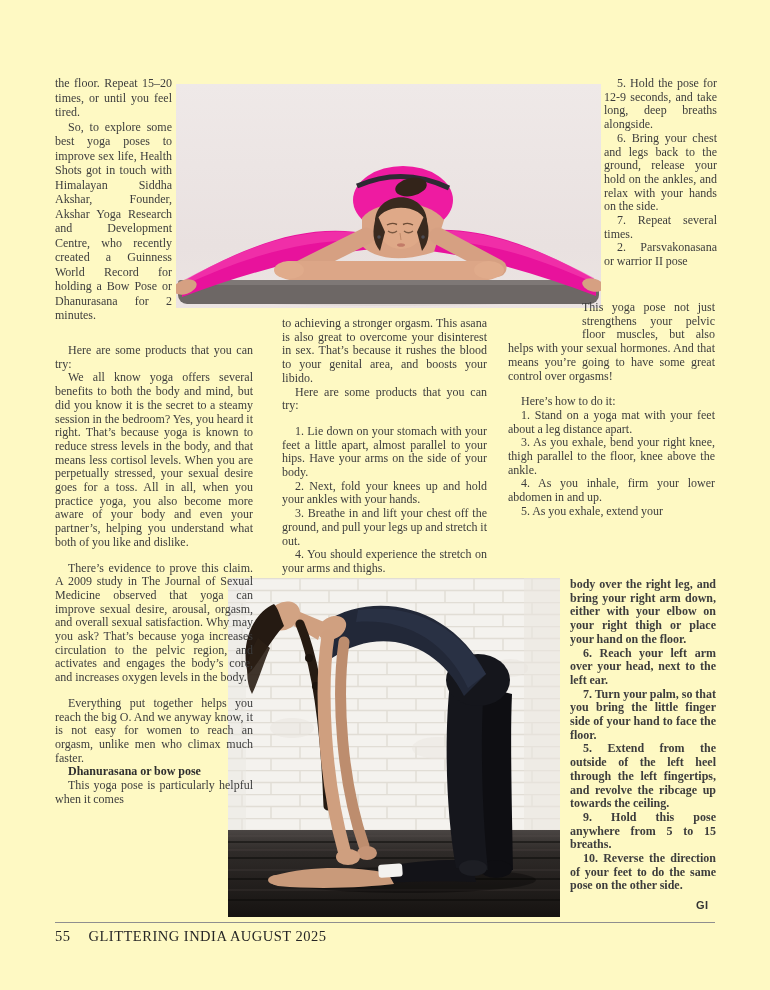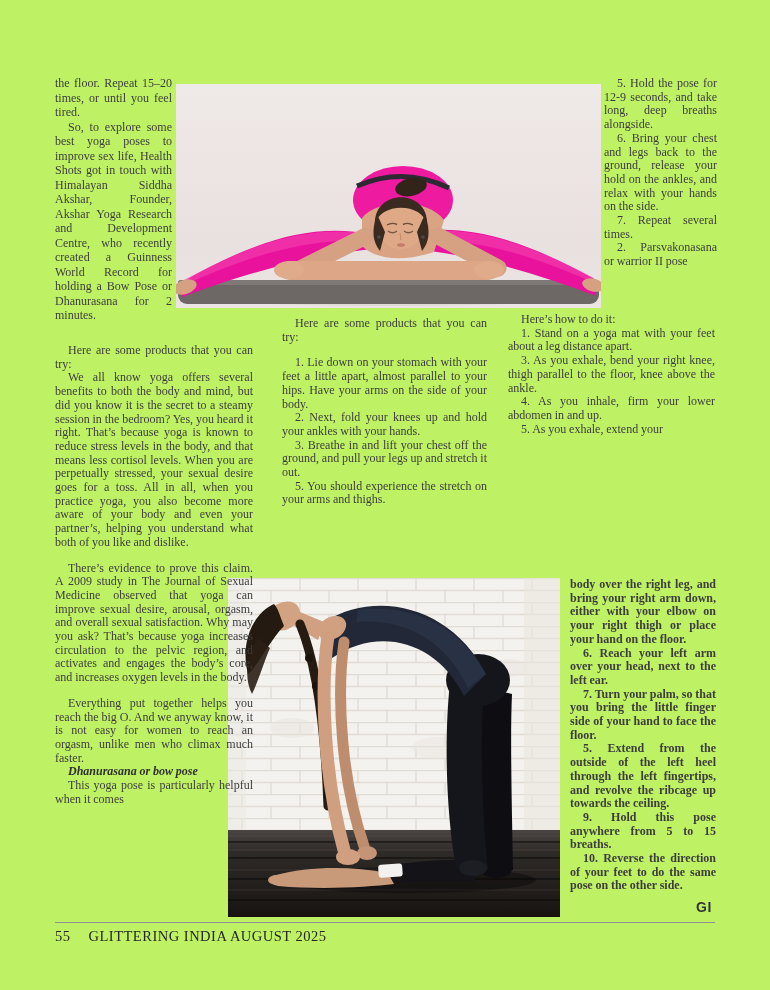--- a/index.html
+++ b/index.html
@@ -1,38 +1,38 @@
 <!DOCTYPE html>
 <html lang="en"><head>
 <meta charset="utf-8">
 <style>
   html,body{margin:0;padding:0;background:#ffffff;}
   .page{
-    position:relative;width:770px;height:990px;background:#bef264;overflow:hidden;
+    position:relative;width:770px;height:990px;background:#fef9c3;overflow:hidden;
     font-family:"Liberation Serif", serif;color:#3d3d3d;
   }
   .tb{
     position:absolute;text-align:justify;font-size:12px;line-height:13.7px;
     hyphens:auto;-webkit-hyphens:auto;word-spacing:-0.2px;
   }
   .tb p{margin:0;text-indent:13px;}
   .tb p.noind{text-indent:0;}
   .tb p.gap{margin-top:12px;}
-  .head{font-weight:bold;color:#2f2f2f;width:170px;font-style:italic;}
+  .head{font-weight:bold;color:#2f2f2f;width:170px;}
   .fl-sp{float:left;width:74px;height:28px;}
   .photo{position:absolute;display:block;}
   .rule{position:absolute;left:55px;top:922px;width:660px;height:1px;background:#8f8f8f;}
   .footer{
     position:absolute;left:55px;top:928px;font-size:14.5px;letter-spacing:0.5px;
     color:#262626;font-family:"Liberation Serif", serif;
   }
   .footer .mag{margin-left:18px;}
   .gi{
     position:absolute;left:696px;top:899px;font-family:"Liberation Sans", sans-serif;
-    font-weight:600;font-size:14px;color:#333;letter-spacing:0.5px;
+    font-weight:600;font-size:11px;color:#333;letter-spacing:0.5px;
   }
   
   #l1{left:55px;top:76px;width:117px;line-height:14.5px;}
   #l2{left:55px;top:344px;width:198px;}
   #m1{left:282px;top:317px;width:205px;}
   #rn{left:604px;top:77px;width:113px;}
   #r1{left:508px;top:301px;width:207px;}
   #r2{left:570px;top:578px;width:146px;font-weight:bold;}
   #photo-top{left:176px;top:84px;width:425px;height:224px;}
   #photo-bottom{left:228px;top:578px;width:332px;height:339px;}
@@ -146,35 +146,39 @@
   <div id="l2" class="tb">
     <p>Here are some products that you can try:</p>
     <p>We all know yoga offers several benefits to both the body and mind, but did you know it is the secret to a steamy session in the bedroom? Yes, you heard it right. That’s because yoga is known to reduce stress levels in the body, and that means less cortisol levels. When you are perpetually stressed, your sexual desire goes for a toss. All in all, when you practice yoga, you also become more aware of your body and even your partner’s, helping you understand what both of you like and dislike.</p>
     <p class="gap">There’s evidence to prove this claim. A 2009 study in The Journal of Sexual Medicine observed that yoga can improve sexual desire, arousal, orgasm, and overall sexual satisfaction. Why may you ask? That’s because yoga increases circulation to the pelvic region, and activates and engages the body’s core, and increases oxygen levels in the body.</p>
     <p class="gap">Everything put together helps you reach the big O. And we anyway know, it is not easy for women to reach an orgasm, unlike men who climax much faster.</p>
     <p class="head">Dhanurasana or bow pose</p>
     <p>This yoga pose is particularly helpful when it comes</p>
   </div>
 
   <div id="m1" class="tb">
+    <p class="noind">to achieving a stronger orgasm. This asana is also great to overcome your disinterest in sex. That’s because it rushes the blood to your genital area, and boosts your libido.</p>
     <p>Here are some products that you can try:</p>
     <p class="gap">1. Lie down on your stomach with your feet a little apart, almost parallel to your hips. Have your arms on the side of your body.</p>
     <p>2. Next, fold your knees up and hold your ankles with your hands.</p>
     <p>3. Breathe in and lift your chest off the ground, and pull your legs up and stretch it out.</p>
-    <p>5. You should experience the stretch on your arms and thighs.</p>
+    <p>4. You should experience the stretch on your arms and thighs.</p>
   </div>
 
   <div id="rn" class="tb">
     <p>5. Hold the pose for 12-9 seconds, and take long, deep breaths alongside.</p>
     <p>6. Bring your chest and legs back to the ground, release your hold on the ankles, and relax with your hands on the side.</p>
     <p>7. Repeat several times.</p>
     <p>2. Parsvakonasana or warrior II pose</p>
   </div>
 
   <div id="r1" class="tb">
+    <p class="noind">
+      <span class="fl-sp"></span><span>This yoga pose not just strengthens your pelvic floor muscles, but also helps with your sexual hormones. And that means you’re going to have some great control over orgasms!</span>
+    </p>
     <p class="gap">Here’s how to do it:</p>
     <p>1. Stand on a yoga mat with your feet about a leg distance apart.</p>
     <p>3. As you exhale, bend your right knee, thigh parallel to the floor, knee above the ankle.</p>
     <p>4. As you inhale, firm your lower abdomen in and up.</p>
     <p>5. As you exhale, extend your</p>
   </div>
 
   <div id="r2" class="tb">
     <p class="noind">body over the right leg, and bring your right arm down, either with your elbow on your right thigh or place your hand on the floor.</p>
     <p>6. Reach your left arm over your head, next to the left ear.</p>

